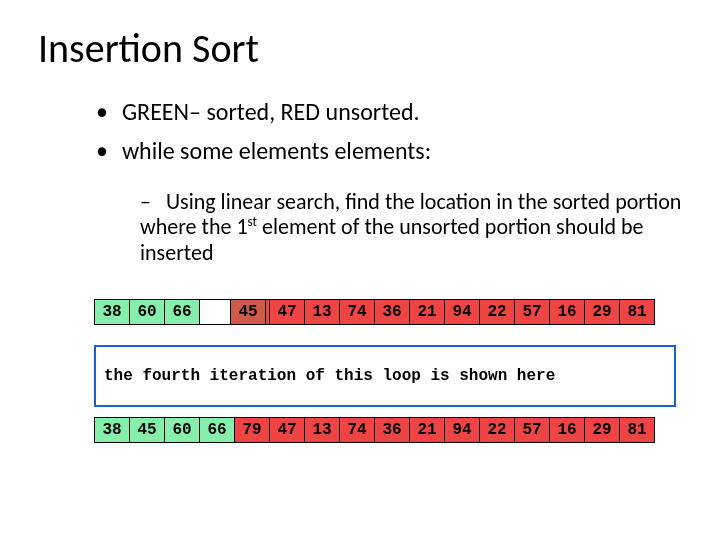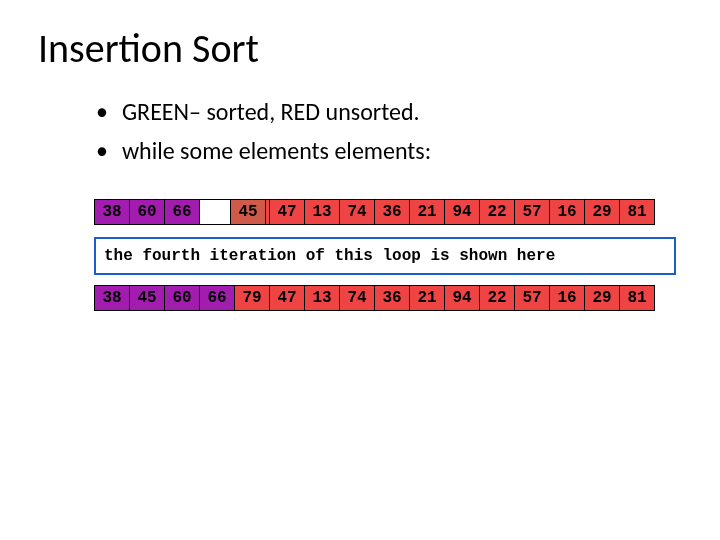--- a/index.html
+++ b/index.html
@@ -11,37 +11,40 @@
   .b1 li::before{content:"\2022";margin-right:14px}
   .b2{font-size:22px;margin:6px 0 0 62px;list-style:none}
   .b2 li{margin:2px 0 10px 0;line-height:1.15}
   .b2 li::before{content:"\2013";margin-right:10px}
   sup{font-size:.6em;line-height:0}
   .arr-wrap{position:relative;margin-top:10px;margin-left:56px}
   .float-cell{position:absolute;top:0;left:136px;width:34px;height:24px;background:#d05a4a;border:1px solid #000;font:700 16px/24px "Courier New",monospace;text-align:center}
   .row{display:flex;margin-top:34px}
   .cell{width:34px;height:24px;border:1px solid #000;border-left:none;font:700 16px/24px "Courier New",monospace;text-align:center}
   .cell:first-child{border-left:1px solid #000}
-  .g{background:#a21caf}
+  .g{background:#86efac}
   .r{background:#ef4444}
   .gap{background:#fff}
-  .caption{margin:12px 0 10px 56px;width:562px;border:2px solid #1a5fd0;padding:8px 8px;font:700 16px "Courier New",monospace}
+  .caption{margin:20px 0 10px 56px;width:562px;border:2px solid #1a5fd0;padding:20px 8px;font:700 16px "Courier New",monospace}
   .row2{display:flex;margin-left:56px}
 </style>
 </head>
 <body>
 
 <div class="slide">
   <div class="title">Insertion Sort</div>
 
   <ul class="b1">
     <li>GREEN– sorted, RED unsorted.</li>
     <li>while some elements elements:</li>
   </ul>
   <ul class="b2">
+    <li>
+      <span>Using linear search, find the location in the sorted portion where the 1</span><sup>st</sup><span> element of the unsorted portion should be inserted</span>
+    </li>
   </ul>
 
   <div class="arr-wrap">
     <div class="float-cell">45</div>
     <div class="row" id="row-before">
         <div class="cell g">38</div>
         <div class="cell g">60</div>
         <div class="cell g">66</div>
         <div class="cell gap"></div>
         <div class="cell r">79</div>

